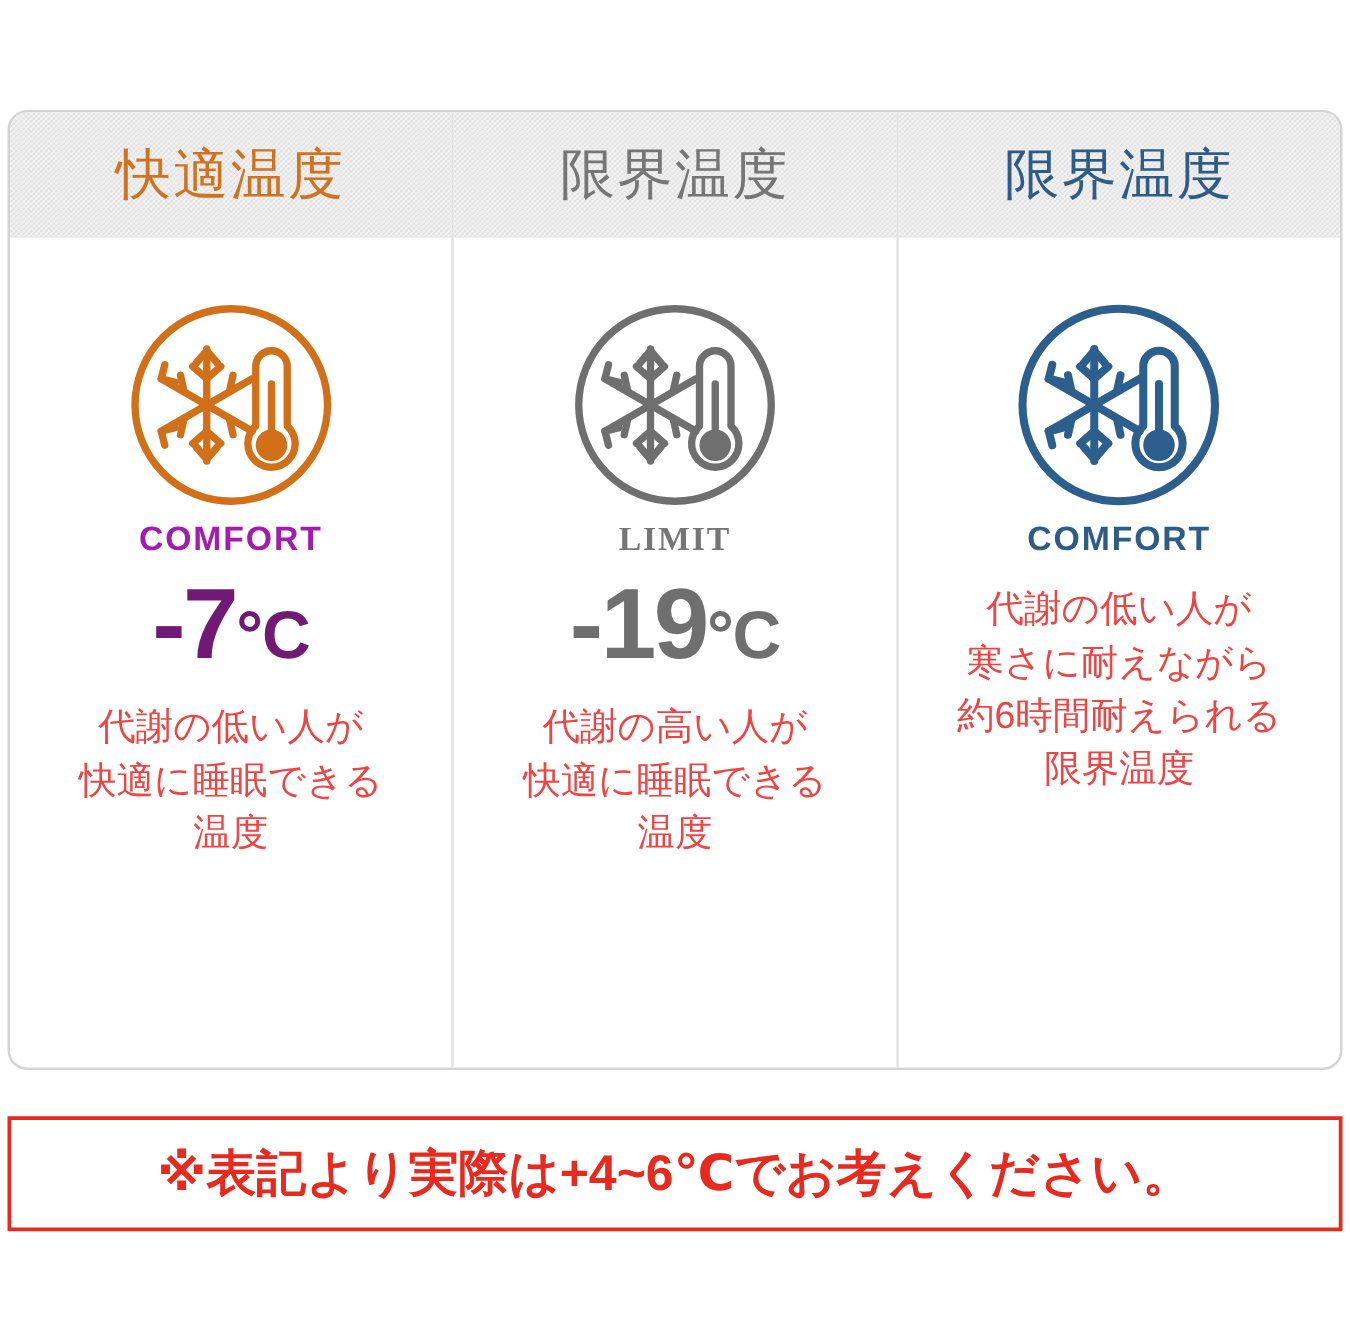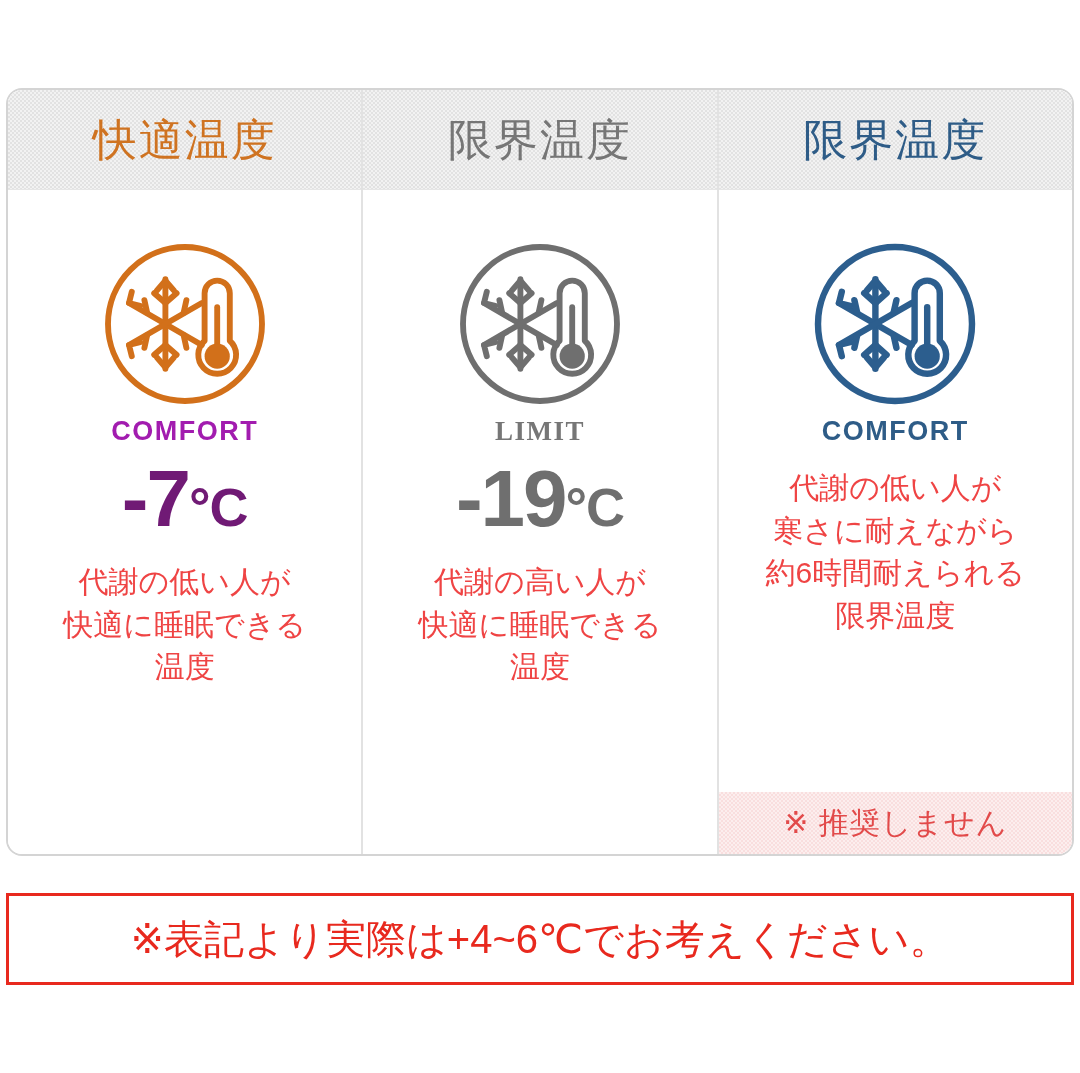--- a/index.html
+++ b/index.html
@@ -168,21 +168,21 @@
     border: 3px solid #e8291e;
     box-sizing: border-box;
     background: #ffffff;
     display: flex;
     align-items: center;
     justify-content: center;
   }
   .notice-text {
     color: #e8291e;
     font-size: 40px;
-    font-weight: 400;
+    font-weight: 700;
     letter-spacing: 0px;
     line-height: 1;
     white-space: nowrap;
   }
 </style>
 </head>
 <body>
 
 <div id="page">
 
@@ -313,23 +313,20 @@
               <line x1="83" y1="48" x2="83" y2="76"></line>
             </g>
             <circle cx="83" cy="83" r="9" fill="#2c5e8e"></circle>
           </svg>
         </div>
         <div class="level-label">COMFORT</div>
         <div class="desc">代謝の低い人が
 寒さに耐えながら
 約6時間耐えられる
 限界温度</div>
-        <div class="warn-strip">
-          <span class="warn-strip-text">※ 推奨しません</span>
-        </div>
       </div>
     </div>
 
   </div>
 
   <div class="notice">
     <span class="notice-text">※表記より実際は+4~6℃でお考えください。</span>
   </div>
 
 </div>

